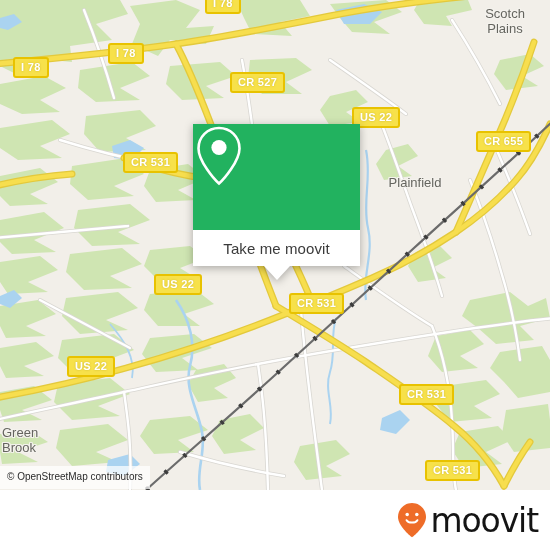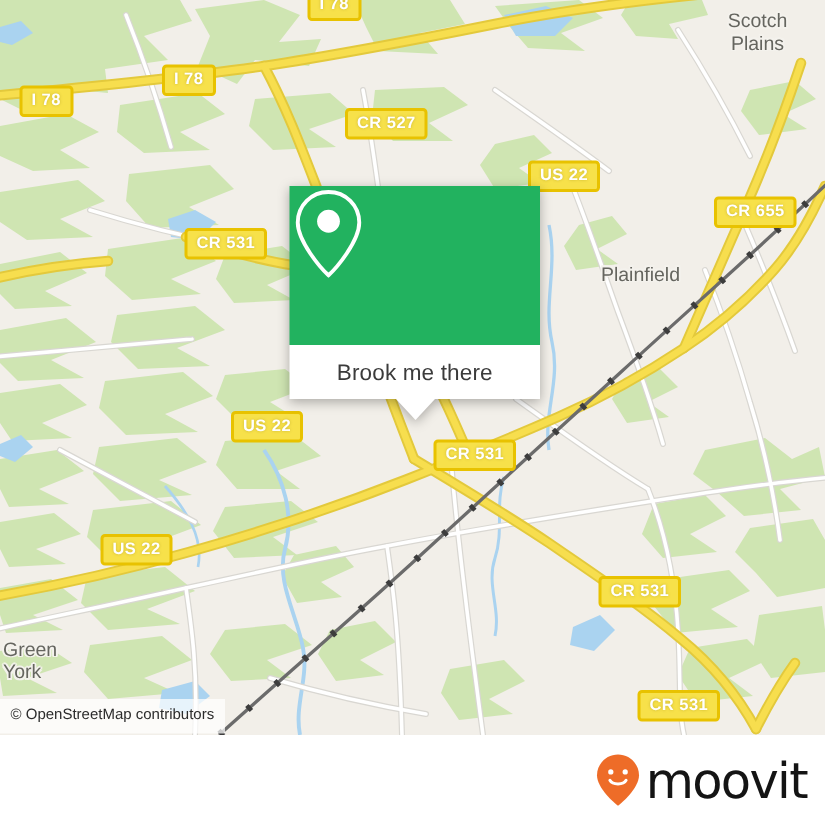--- a/index.html
+++ b/index.html
@@ -258,23 +258,23 @@
       </g>
 
       <g>
         <path d="M556 118 C510 162 462 204 414 248 C366 292 320 334 274 376 C230 416 186 454 146 490" stroke="#6b6b6b" stroke-width="2.2" fill="none"></path>
         <path d="M556 118 C510 162 462 204 414 248 C366 292 320 334 274 376 C230 416 186 454 146 490" stroke="#3d3d3d" stroke-width="4.6" fill="none" stroke-dasharray="3 22"></path>
       </g>
     </svg>
 
     <div class="place" style="left:462px;top:6px;width:86px;">Scotch
 Plains</div>
-    <div class="place" style="left:392px;top:175px;width:70px;">Plainfield</div>
+    <div class="place" style="left:380px;top:175px;width:70px;">Plainfield</div>
     <div class="place" style="left:2px;top:425px;width:60px;text-align:left;">Green
-York</div>
+Brook</div>
 
     <div class="shield" style="left:205px;top:-7px;">I 78</div>
     <div class="shield" style="left:108px;top:43px;">I 78</div>
     <div class="shield" style="left:13px;top:57px;">I 78</div>
     <div class="shield" style="left:230px;top:56px;margin-top:16px;">CR 527</div>
     <div class="shield" style="left:476px;top:83px;margin-top:48px;">CR 655</div>
     <div class="shield" style="left:352px;top:107px;">US 22</div>
     <div class="shield" style="left:123px;top:152px;">CR 531</div>
     <div class="shield" style="left:154px;top:274px;">US 22</div>
     <div class="shield" style="left:289px;top:293px;">CR 531</div>
@@ -283,21 +283,21 @@
     <div class="shield" style="left:425px;top:460px;">CR 531</div>
 
     <div class="popup">
       <div class="popup-top">
         <svg width="52" height="62" viewBox="0 0 52 62">
           <path d="M26 4 C14.5 4 5.5 13 5.5 24.4 C5.5 37 21 55 26 59.5 C31 55 46.5 37 46.5 24.4 C46.5 13 37.5 4 26 4 Z" fill="none" stroke="#ffffff" stroke-width="2.6"></path>
           <circle cx="26" cy="23.5" r="7.6" fill="#ffffff"></circle>
         </svg>
       </div>
       <div class="popup-bottom">
-        <span>Brook me there</span>
+        <span>Take me moovit</span>
       </div>
       <div class="popup-tail"></div>
     </div>
 
     <div class="attrib">© OpenStreetMap contributors</div>
   </div>
 
   <div class="footer">
     <div class="footer-text">
     </div>

